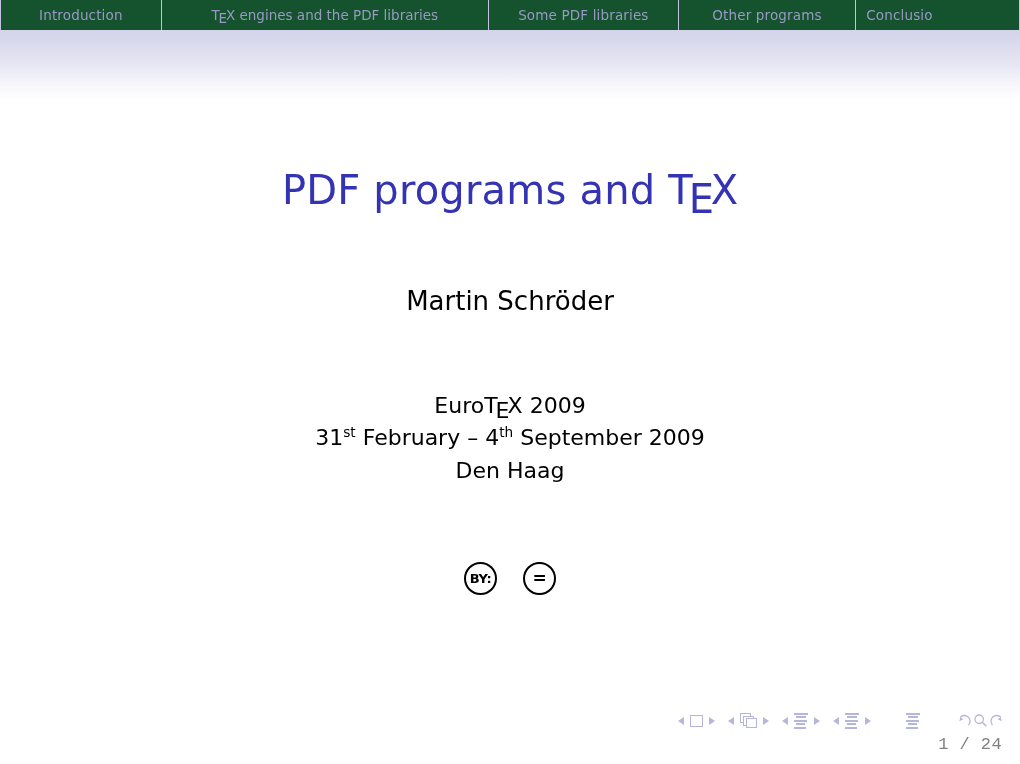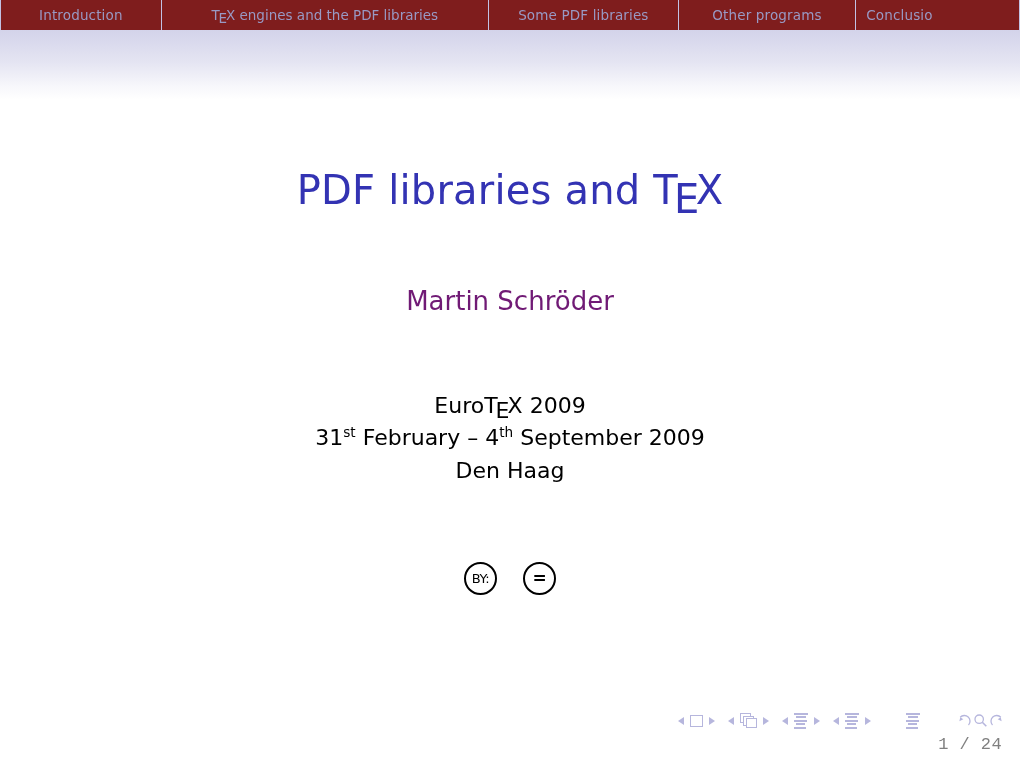--- a/index.html
+++ b/index.html
@@ -15,21 +15,21 @@
     position: relative;
   }
 
   
   #navbar {
     position: absolute;
     top: 0;
     left: 0;
     width: 1020px;
     height: 30px;
-    background: #7f1d1d;
+    background: #14532d;
     display: flex;
     align-items: center;
     z-index: 3;
     overflow: hidden;
   }
   .nav-section {
     height: 30px;
     display: flex;
     align-items: center;
     justify-content: center;
@@ -89,21 +89,21 @@
   }
 
   #author-block {
     position: absolute;
     top: 286px;
     left: 0;
     width: 1020px;
     text-align: center;
   }
   #author-name {
-    color: #701a75;
+    color: #000000;
     font-size: 26px;
     line-height: 1.2;
   }
 
   #event-block {
     position: absolute;
     top: 390px;
     left: 0;
     width: 1020px;
     text-align: center;
@@ -135,21 +135,21 @@
     border-radius: 50%;
     border: 2.5px solid #000000;
     display: flex;
     align-items: center;
     justify-content: center;
     background: #ffffff;
     box-sizing: border-box;
   }
   .cc-badge .cc-label {
     font-size: 13px;
-    font-weight: normal;
+    font-weight: bold;
     color: #000000;
     letter-spacing: -0.4px;
     line-height: 1;
   }
   .cc-badge.nd .cc-label {
     font-size: 17px;
     font-weight: bold;
     letter-spacing: 0;
   }
 
@@ -261,21 +261,21 @@
   <div class="nav-section ns-3">
     <span>Other programs</span>
   </div>
   <div class="nav-section ns-4">
     <span>Conclusio</span>
   </div>
 </div>
 <div id="header-fade"></div>
 
 <div id="title-block">
-  <div id="slide-title"><span>PDF libraries and </span><span class="tex"><span>T</span><span class="e">E</span><span>X</span></span></div>
+  <div id="slide-title"><span>PDF programs and </span><span class="tex"><span>T</span><span class="e">E</span><span>X</span></span></div>
 </div>
 
 <div id="author-block">
   <div id="author-name">Martin Schröder</div>
 </div>
 
 <div id="event-block">
   <span class="line"><span>Euro</span><span class="tex"><span>T</span><span class="e">E</span><span>X</span></span><span> 2009</span></span>
   <span class="line"><span>31</span><sup>st</sup><span> February </span><span>– </span><span>4</span><sup>th</sup><span> September 2009</span></span>
   <span class="line">Den Haag</span>

